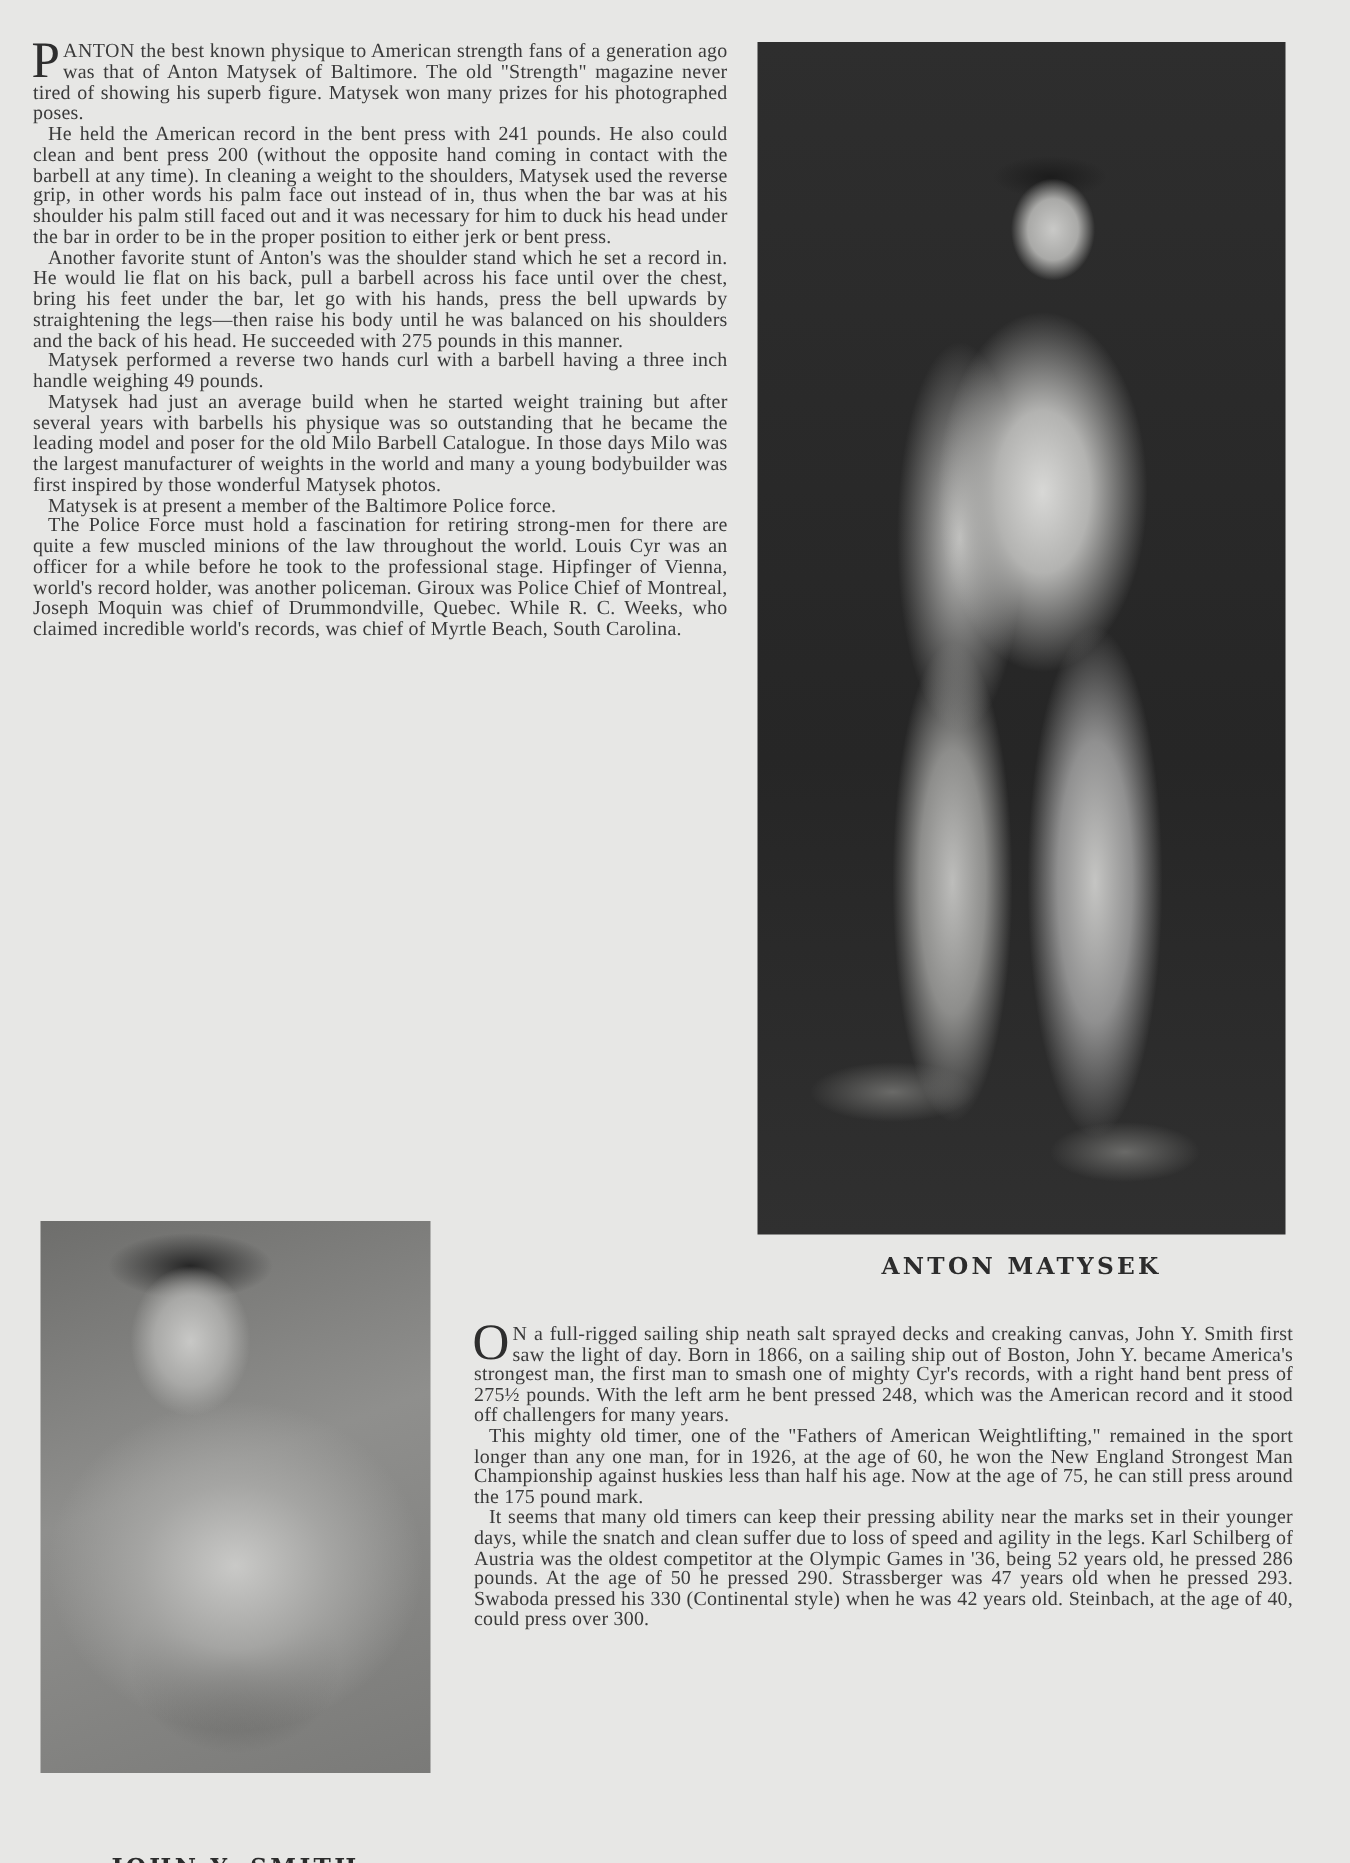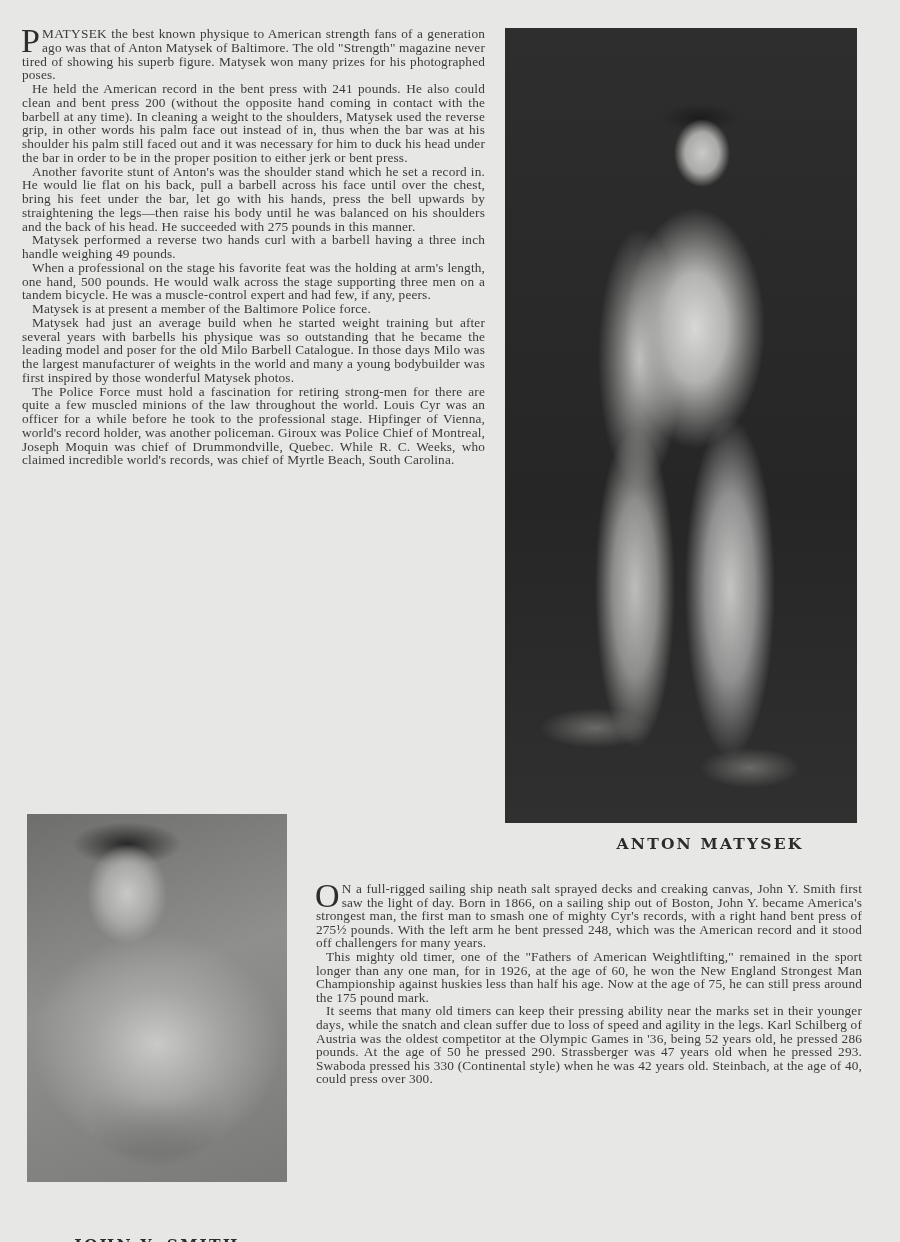--- a/index.html
+++ b/index.html
@@ -46,37 +46,36 @@
       radial-gradient(ellipse 125px 110px at 130px 230px, #c9c9c7 0%, #a5a5a3 50%, rgba(0,0,0,0) 100%),
       radial-gradient(ellipse 70px 60px at 130px 295px, #5a5a58 0%, rgba(0,0,0,0) 100%),
       linear-gradient(160deg, #6e6e6c 0%, #8f8f8d 45%, #7a7a78 100%);
   }
   .caption {
     position:absolute; text-align:center;
     font-family:"DejaVu Serif","Liberation Serif",serif;
     font-weight:bold; font-size:15.5px; letter-spacing:2.2px;
     color:#2c2c2c;
   }
-  #anton-caption { left:534px; top:834px; width:352px; }
+  #anton-caption { left:505px; top:834px; width:352px; }
   #smith-caption { left:27px; top:1235px; width:260px; }
   .photo-label {
     position:absolute; left:0; top:0; width:1px; height:1px; overflow:hidden; clip:rect(0 0 0 0);
   }
 </style>
 </head>
 <body>
 
 <div id="left-col" class="col">
-  <p class="first"><span class="dropcap">P</span><span class="smallcaps">MATYSEK</span><span> the best known physique to American strength fans of a generation ago was that of Anton Matysek of Baltimore. The old "Strength" magazine never tired of showing his superb figure. Matysek won many prizes for his photographed poses.</span></p>
+  <p class="first"><span class="dropcap">P</span><span class="smallcaps">ANTON</span><span> the best known physique to American strength fans of a generation ago was that of Anton Matysek of Baltimore. The old "Strength" magazine never tired of showing his superb figure. Matysek won many prizes for his photographed poses.</span></p>
   <p>He held the American record in the bent press with 241 pounds. He also could clean and bent press 200 (without the opposite hand coming in contact with the barbell at any time). In cleaning a weight to the shoulders, Matysek used the reverse grip, in other words his palm face out instead of in, thus when the bar was at his shoulder his palm still faced out and it was necessary for him to duck his head under the bar in order to be in the proper position to either jerk or bent press.</p>
   <p>Another favorite stunt of Anton's was the shoulder stand which he set a record in. He would lie flat on his back, pull a barbell across his face until over the chest, bring his feet under the bar, let go with his hands, press the bell upwards by straightening the legs—then raise his body until he was balanced on his shoulders and the back of his head. He succeeded with 275 pounds in this manner.</p>
   <p>Matysek performed a reverse two hands curl with a barbell having a three inch handle weighing 49 pounds.</p>
-  <p>When a professional on the stage his favorite feat was the holding at arm's length, one hand, 500 pounds. He would walk across the stage supporting three men on a tandem bicycle. He was a muscle-control expert and had few, if any, peers.</p>
+  <p>Matysek had just an average build when he started weight training but after several years with barbells his physique was so outstanding that he became the leading model and poser for the old Milo Barbell Catalogue. In those days Milo was the largest manufacturer of weights in the world and many a young bodybuilder was first inspired by those wonderful Matysek photos.</p>
   <p>Matysek is at present a member of the Baltimore Police force.</p>
-  <p>Matysek had just an average build when he started weight training but after several years with barbells his physique was so outstanding that he became the leading model and poser for the old Milo Barbell Catalogue. In those days Milo was the largest manufacturer of weights in the world and many a young bodybuilder was first inspired by those wonderful Matysek photos.</p>
   <p>The Police Force must hold a fascination for retiring strong-men for there are quite a few muscled minions of the law throughout the world. Louis Cyr was an officer for a while before he took to the professional stage. Hipfinger of Vienna, world's record holder, was another policeman. Giroux was Police Chief of Montreal, Joseph Moquin was chief of Drummondville, Quebec. While R. C. Weeks, who claimed incredible world's records, was chief of Myrtle Beach, South Carolina.</p>
 </div>
 
 <div id="anton-photo" class="photo">
   <span class="photo-label">full-length posing photo of a muscular man</span>
 </div>
 <div id="anton-caption" class="caption">ANTON MATYSEK</div>
 
 <div id="smith-photo" class="photo">
   <span class="photo-label">half-length photo of a muscular man with crossed arms</span>

